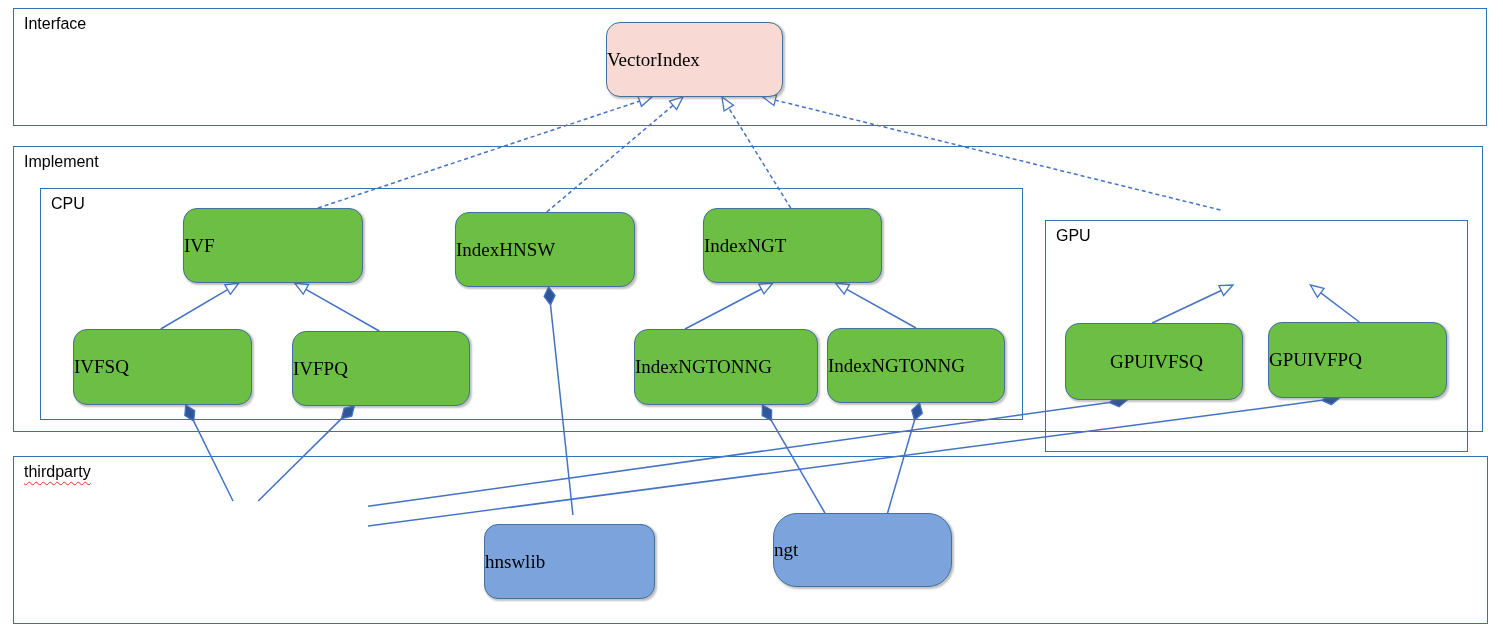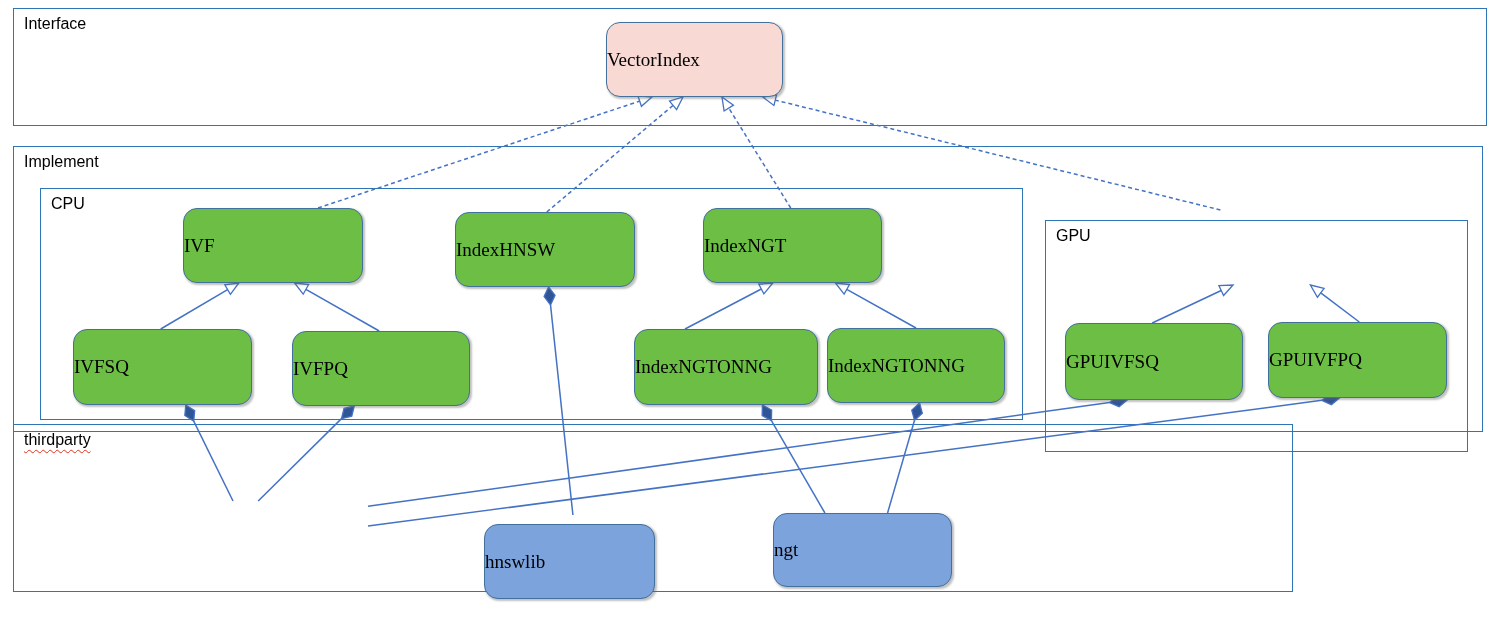--- a/index.html
+++ b/index.html
@@ -55,21 +55,21 @@
     </div>
     <div class="container" style="left: 13px; top: 146px; width: 1470px; height: 286px;">
       <span class="container-label">Implement</span>
     </div>
     <div class="container" style="left: 40px; top: 188px; width: 983px; height: 232px;">
       <span class="container-label">CPU</span>
     </div>
     <div class="container" style="left: 1045px; top: 188px; width: 423px; height: 232px; margin-top: 32px;">
       <span class="container-label">GPU</span>
     </div>
-    <div class="container" style="left: 13px; top: 424px; width: 1280px; height: 168px; text-align: right;">
+    <div class="container" style="left: 13px; top: 456px; width: 1475px; height: 168px; text-align: right;">
       <span class="container-label squiggle">thirdparty</span>
     </div>
     <svg id="edge-layer" width="1503" height="628">
       <line x1="318" y1="208" x2="639.6833550509527" y2="101.09965747363702" stroke="#4472c4" stroke-width="1.5" stroke-dasharray="4 3"></line>
       <polygon points="652.02,97 641.4178255205684,106.31900725977238 637.9488845813371,95.88030768750167" fill="#ffffff" stroke="#4472c4" stroke-width="1.3"></polygon>
       <line x1="546.8" y1="212" x2="673.0622835572785" y2="105.38696274395511" stroke="#4472c4" stroke-width="1.5" stroke-dasharray="4 3"></line>
       <polygon points="682.995,97 676.6106139489518,109.58926585433726 669.5139531656052,101.18465963357296" fill="#ffffff" stroke="#4472c4" stroke-width="1.3"></polygon>
       <line x1="790.71" y1="208" x2="728.7819793206999" y2="108.05074088837067" stroke="#4472c4" stroke-width="1.5" stroke-dasharray="4 3"></line>
       <polygon points="721.935,97 733.4572927734721,105.15394194499761 724.1066658679276,110.94753983174373" fill="#ffffff" stroke="#4472c4" stroke-width="1.3"></polygon>
       <line x1="1220.4" y1="210" x2="775.2661311053546" y2="100.1156138434426" stroke="#4472c4" stroke-width="1.5" stroke-dasharray="4 3"></line>
@@ -118,25 +118,25 @@
     </div>
     <div class="node kind-implement" style="left: 292px; top: 331px; width: 178px; height: 75px;">
       <span>IVFPQ</span>
     </div>
     <div class="node kind-implement" style="left: 634px; top: 329px; width: 184px; height: 76px;">
       <span>IndexNGTONNG</span>
     </div>
     <div class="node kind-implement" style="left: 827px; top: 328px; width: 178px; height: 75px;">
       <span>IndexNGTONNG</span>
     </div>
-    <div class="node kind-implement" style="left: 1065px; top: 323px; width: 178px; height: 77px;">
+    <div class="node kind-implement" style="left: 1065px; top: 323px; width: 178px; height: 77px; padding-left: 44px;">
       <span>GPUIVFSQ</span>
     </div>
     <div class="node kind-implement" style="left: 1268px; top: 322px; width: 179px; height: 76px;">
       <span>GPUIVFPQ</span>
     </div>
     <div class="node kind-thirdparty" style="left: 484px; top: 524px; width: 171px; height: 75px;">
       <span>hnswlib</span>
     </div>
-    <div class="node kind-thirdparty" style="left: 773px; top: 513px; width: 179px; height: 74px;">
+    <div class="node kind-thirdparty" style="left: 773px; top: 513px; width: 179px; height: 74px; border-radius: 24px;">
       <span>ngt</span>
     </div>
   </div>
 
 </body></html>

